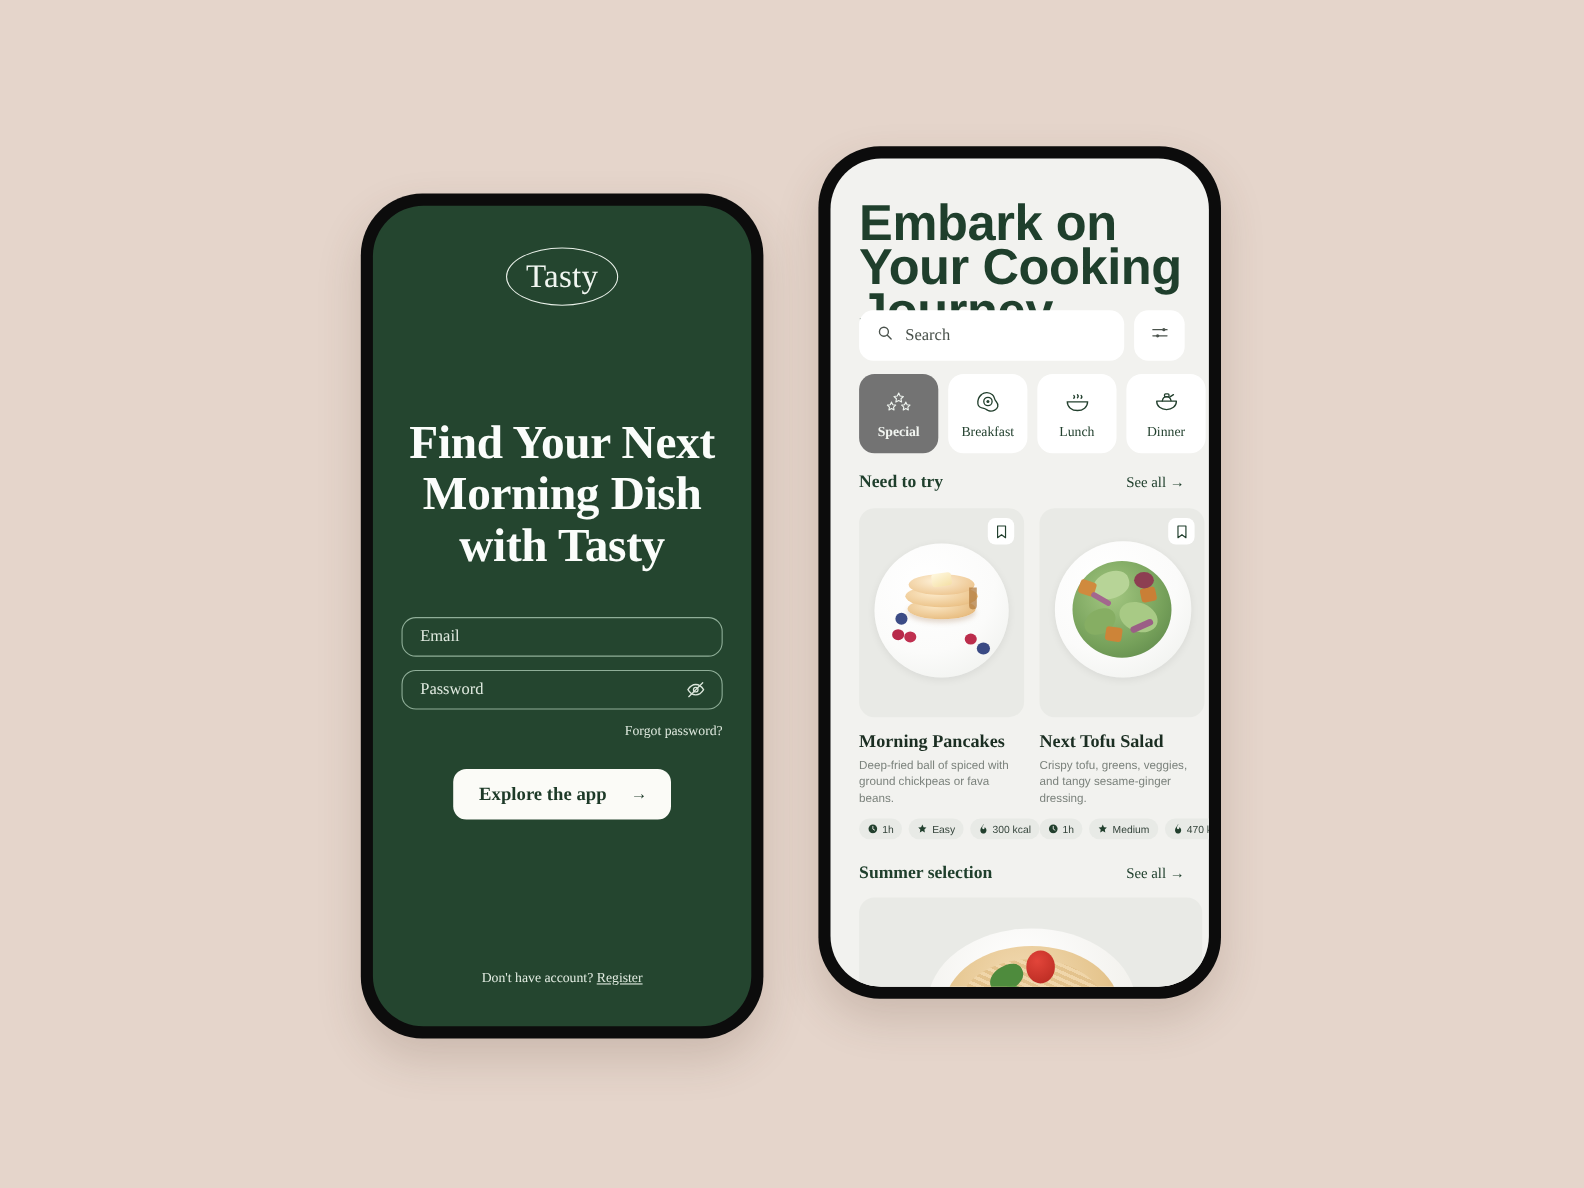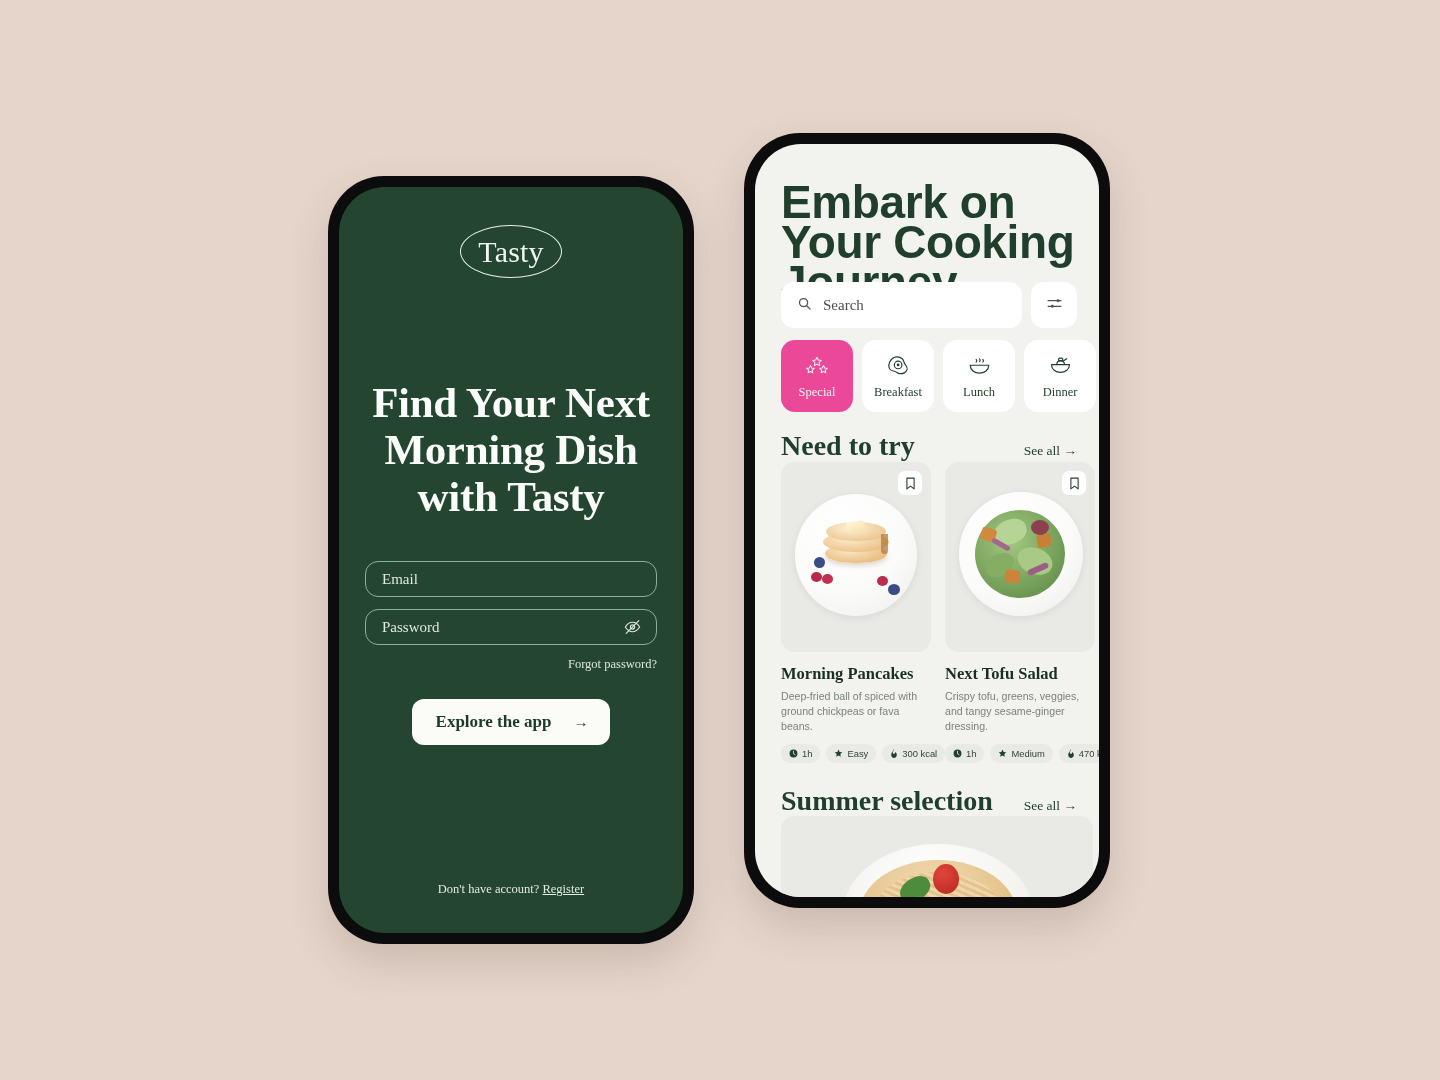--- a/index.html
+++ b/index.html
@@ -69,28 +69,28 @@
   .searchbox { flex: 1; height: 46px; background: #fff; border-radius: 13px; display: flex;
                align-items: center; gap: 11px; padding: 0 16px; }
   .searchbox .txt { font-family: "Liberation Serif", serif; font-size: 15px; color: #49514b; }
   .filterbtn { width: 46px; height: 46px; background: #fff; border-radius: 13px;
                display: flex; align-items: center; justify-content: center; }
 
   .cats { position: absolute; left: 26px; top: 196px; display: flex; gap: 9px; }
   .cat { width: 72px; height: 72px; background: #fff; border-radius: 14px; display: flex;
          flex-direction: column; align-items: center; justify-content: center; gap: 6px;
          flex: 0 0 auto; }
-  .cat.active { background: #ec4899; }
+  .cat.active { background: #737373; font-weight: bold; }
   .cat .ci { height: 26px; display: flex; align-items: center; justify-content: center; }
   .cat .cl { font-family: "Liberation Serif", serif; font-size: 12.5px; color: #22402e; }
   .cat.active .cl { color: #f2f5f1; }
 
   .sec { position: absolute; left: 26px; right: 22px; display: flex; align-items: baseline;
          justify-content: space-between; }
-  .sec .st { font-family: "Liberation Serif", serif; font-weight: 700; font-size: 28px; color: #1f3f2c; }
+  .sec .st { font-family: "Liberation Serif", serif; font-weight: 700; font-size: 16px; color: #1f3f2c; }
   .sec .sa { font-family: "Liberation Serif", serif; font-size: 13.5px; color: #20402d; }
   #sec-need { top: 286px; }
   #sec-summer { top: 641px; }
 
   .cardrow { position: absolute; left: 26px; top: 318px; display: flex; gap: 14px; }
   .card { width: 150px; flex: 0 0 auto; }
   .card .thumb { position: relative; width: 150px; height: 190px; border-radius: 14px;
                  background: #e9eae6; overflow: hidden; }
   .card .bm { position: absolute; right: 9px; top: 9px; width: 24px; height: 24px; background: #fff;
               border-radius: 7px; display: flex; align-items: center; justify-content: center; }

